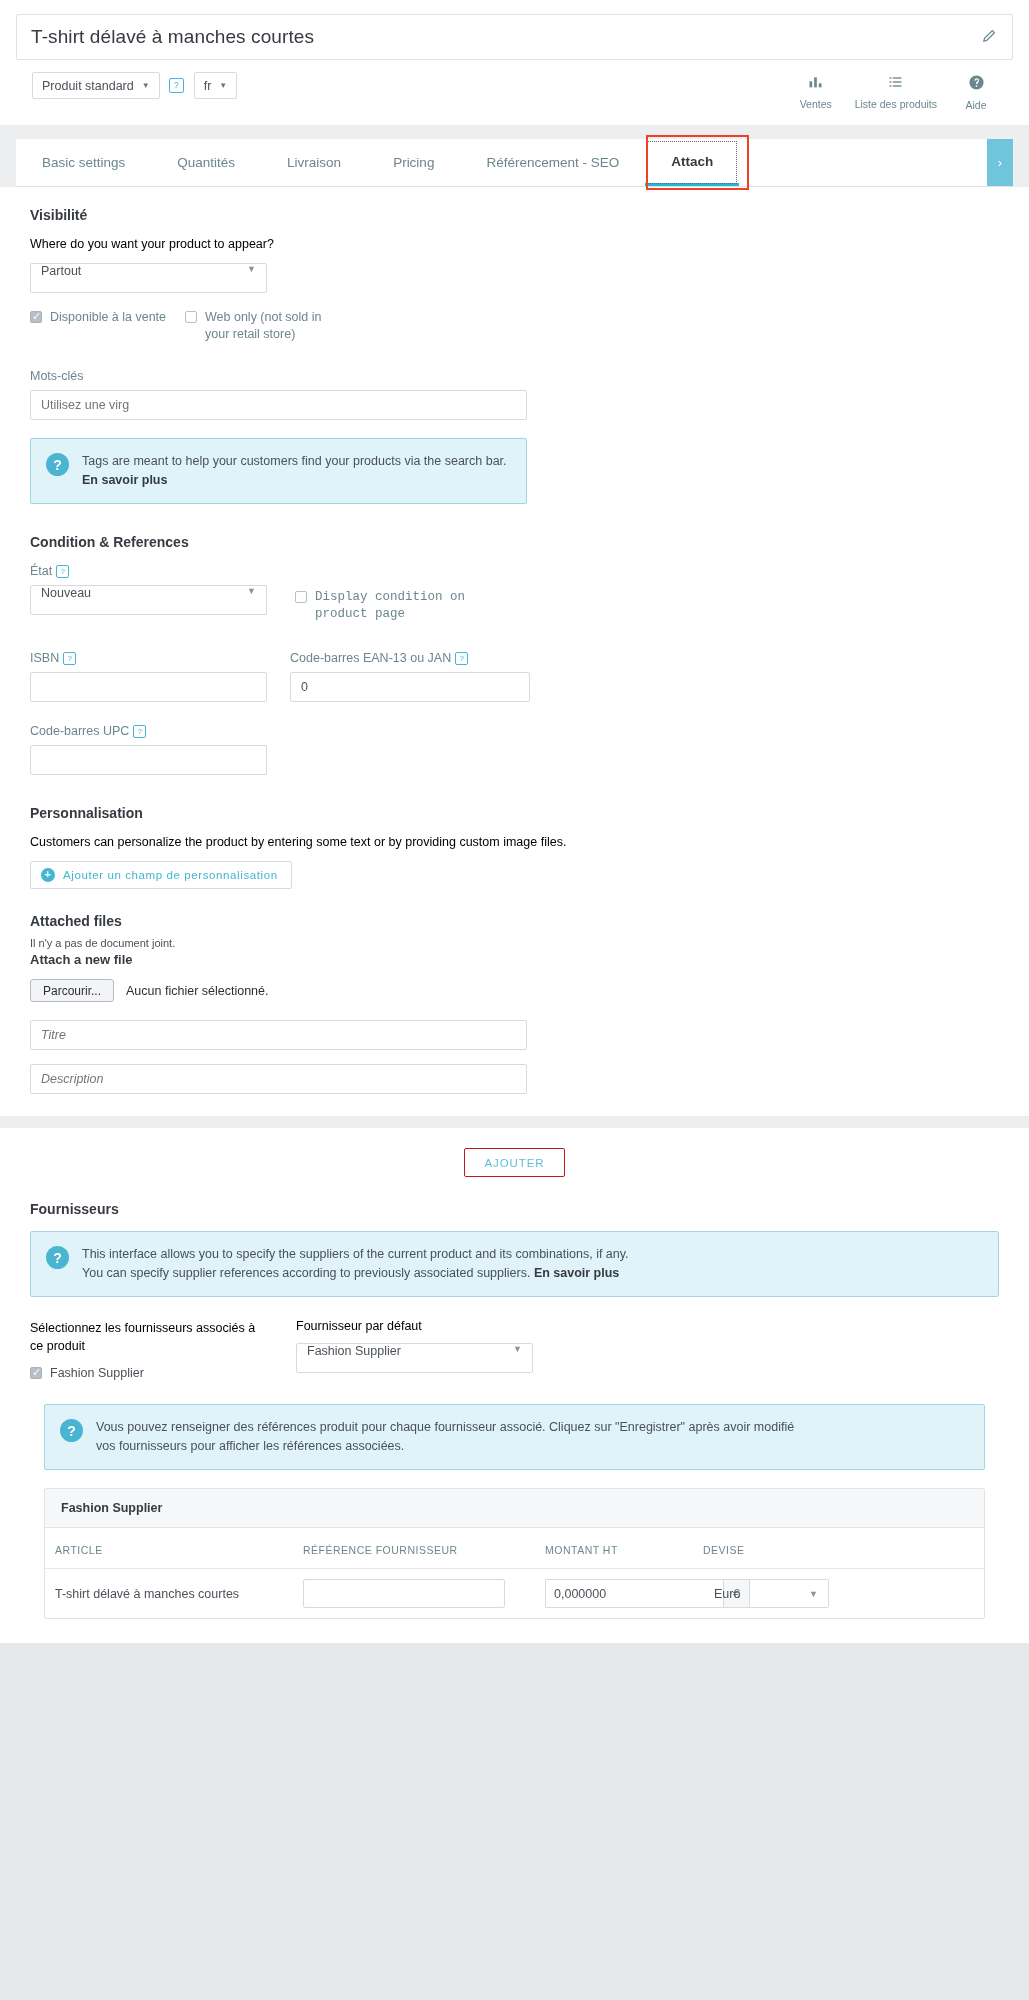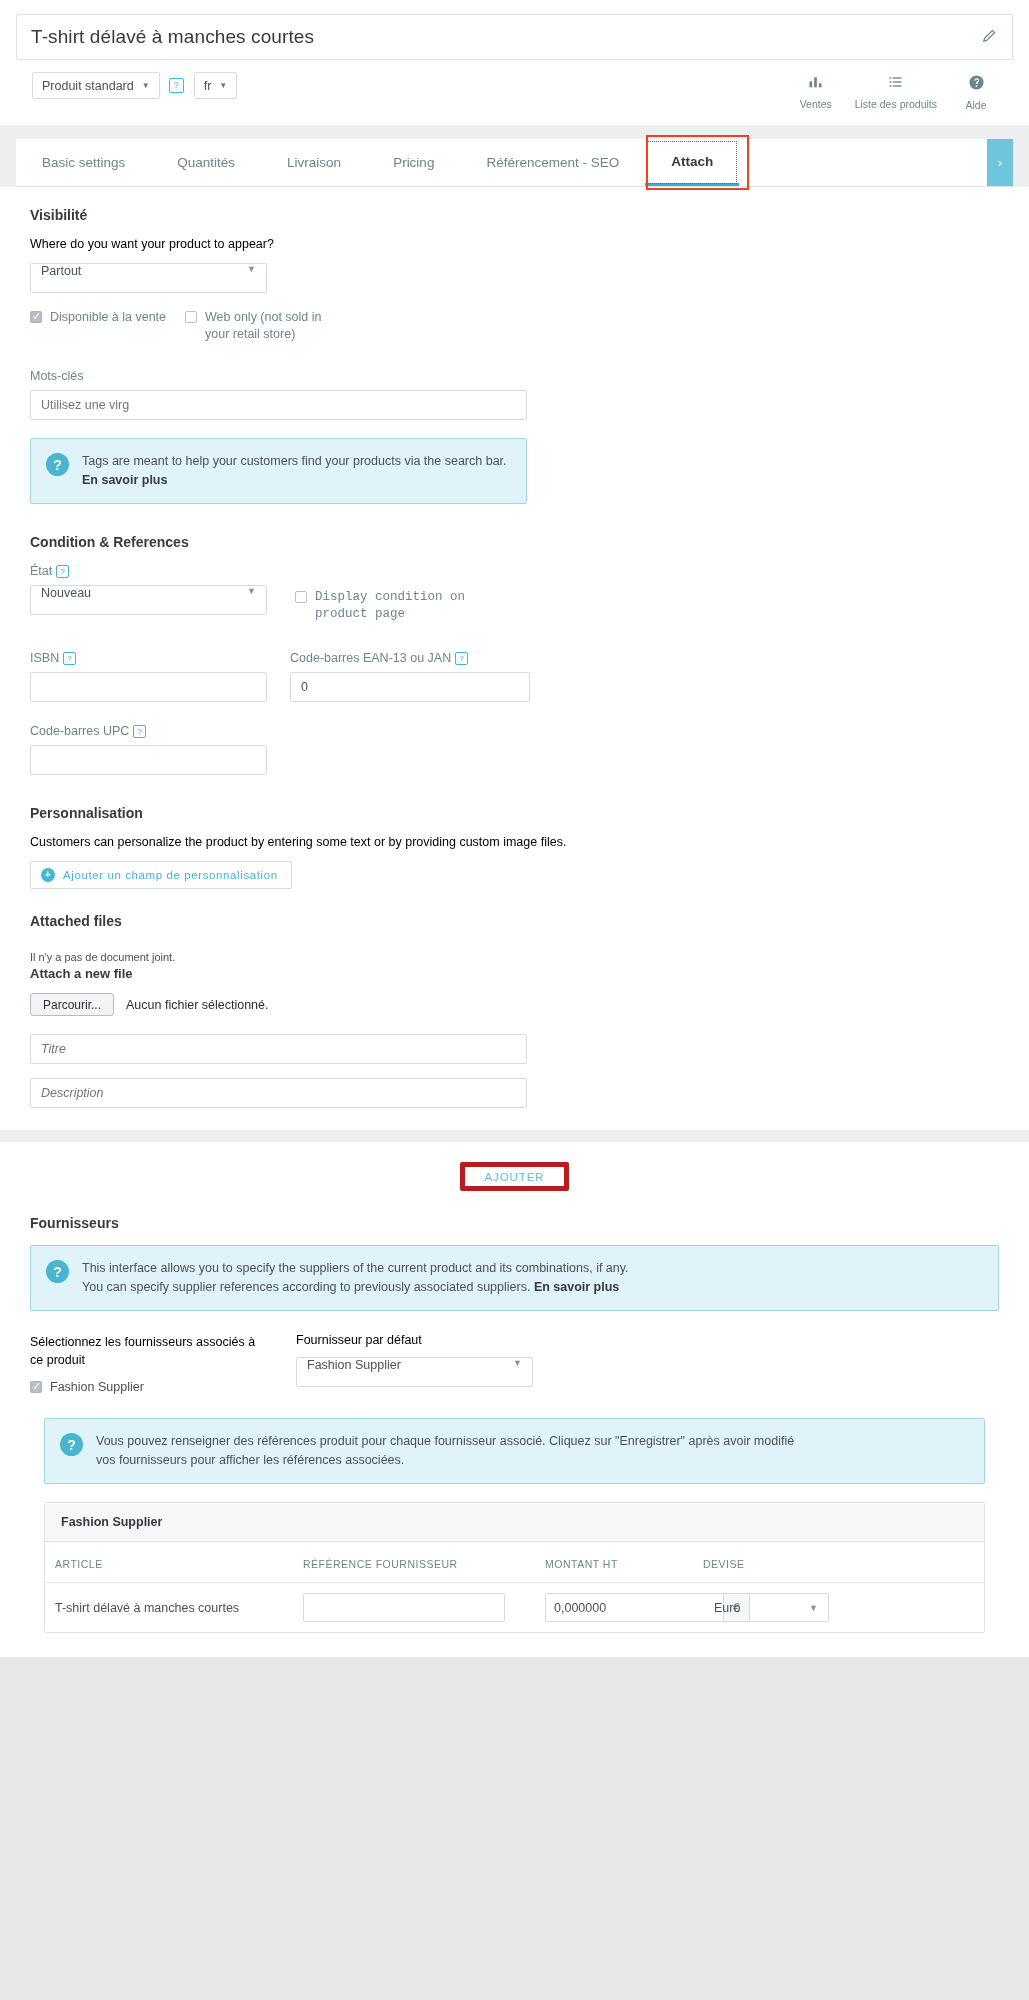--- a/index.html
+++ b/index.html
@@ -168,21 +168,21 @@
     height: 23px; display: inline-flex; align-items: center;
     padding: 0 12px; font-size: 12px; color: #2b2f34; cursor: pointer;
   }
 
   .gray-band { background: #eceef0; height: 12px; }
 
   
   .lower { background: #fff; padding: 0 30px 0 30px; }
   .ajouter-wrap { display: flex; justify-content: center; padding: 20px 0 24px 0; background:#fff;}
   .ajouter-btn {
-    border: 5px solid #b91c1c; color: #5bc0d8; background: #fff;
+    border: 1px solid #b91c1c; color: #5bc0d8; background: #fff;
     border-radius: 2px; height: 29px; padding: 0 20px;
     display: inline-flex; align-items: center;
     font-size: 11.5px; letter-spacing: .9px; cursor: pointer;
   }
 
   .sup-banner-wide { margin: 0 0 22px 0; }
 
   .sup-cols { display: flex; gap: 26px; margin-bottom: 8px;}
   .sup-col-a { width: 240px; }
   .sup-col-b { width: 237px; }
@@ -392,21 +392,21 @@
     <div class="sec-title">Personnalisation</div>
     <div class="muted-txt" style="margin-bottom:12px;">Customers can personalize the product by entering some text or by providing custom image files.</div>
     <div class="btn-outline">
       <span class="plus-ico">+</span>
       <span>Ajouter un champ de personnalisation</span>
     </div>
 
     <div style="height:24px;"></div>
 
     
-    <div class="sec-title" style="margin-bottom:22px;">Attached files</div>
+    <div class="sec-title" style="margin-bottom:8px;">Attached files</div>
     <div class="small-note">Il n'y a pas de document joint.</div>
     <div class="bold-sub">Attach a new file</div>
     <div class="file-row">
       <span class="browse-btn">Parcourir...</span>
       <span style="font-size:12.5px;color:#2b2f34;">Aucun fichier sélectionné.</span>
     </div>
     <input class="text-input w-497 italic-ph" style="margin-bottom: 14px;" placeholder="Titre">
     <input class="text-input w-497 italic-ph" placeholder="Description" style="">
   </div>
 

